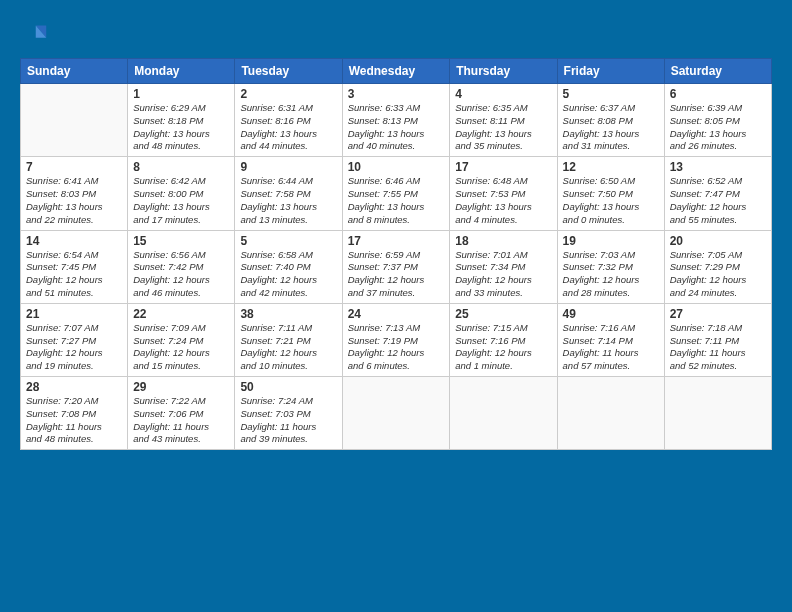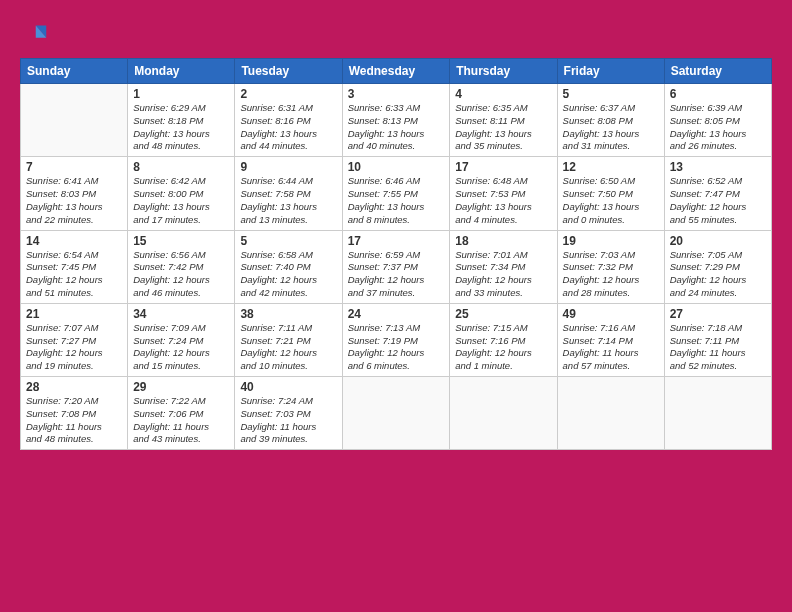--- a/index.html
+++ b/index.html
@@ -7,21 +7,21 @@
       font-family: Arial, sans-serif;
       background: #fff;
       width: 792px;
       height: 612px;
       overflow: hidden;
     }
     .page {
       width: 792px;
       height: 612px;
       padding: 18px 20px 14px 20px;
-      background: #be185d;
+      background: #0369a1;
     }
     .header {
       display: flex;
       align-items: flex-start;
       justify-content: space-between;
       margin-bottom: 8px;
     }
     .logo {
       display: flex;
       align-items: center;
@@ -221,21 +221,21 @@
             <span class="day-number">20</span>
             <div class="day-info">Sunrise: 7:05 AM<br>Sunset: 7:29 PM<br>Daylight: 12 hours<br>and 24 minutes.</div>
           </td>
         </tr>
         <tr>
           <td>
             <span class="day-number">21</span>
             <div class="day-info">Sunrise: 7:07 AM<br>Sunset: 7:27 PM<br>Daylight: 12 hours<br>and 19 minutes.</div>
           </td>
           <td>
-            <span class="day-number">34</span>
+            <span class="day-number">22</span>
             <div class="day-info">Sunrise: 7:09 AM<br>Sunset: 7:24 PM<br>Daylight: 12 hours<br>and 15 minutes.</div>
           </td>
           <td>
             <span class="day-number">38</span>
             <div class="day-info">Sunrise: 7:11 AM<br>Sunset: 7:21 PM<br>Daylight: 12 hours<br>and 10 minutes.</div>
           </td>
           <td>
             <span class="day-number">24</span>
             <div class="day-info">Sunrise: 7:13 AM<br>Sunset: 7:19 PM<br>Daylight: 12 hours<br>and 6 minutes.</div>
           </td>
@@ -255,21 +255,21 @@
         <tr>
           <td>
             <span class="day-number">28</span>
             <div class="day-info">Sunrise: 7:20 AM<br>Sunset: 7:08 PM<br>Daylight: 11 hours<br>and 48 minutes.</div>
           </td>
           <td>
             <span class="day-number">29</span>
             <div class="day-info">Sunrise: 7:22 AM<br>Sunset: 7:06 PM<br>Daylight: 11 hours<br>and 43 minutes.</div>
           </td>
           <td>
-            <span class="day-number">40</span>
+            <span class="day-number">50</span>
             <div class="day-info">Sunrise: 7:24 AM<br>Sunset: 7:03 PM<br>Daylight: 11 hours<br>and 39 minutes.</div>
           </td>
           <td class="empty"></td>
           <td class="empty"></td>
           <td class="empty"></td>
           <td class="empty"></td>
         </tr>
       </tbody>
   </table>
 </div>

